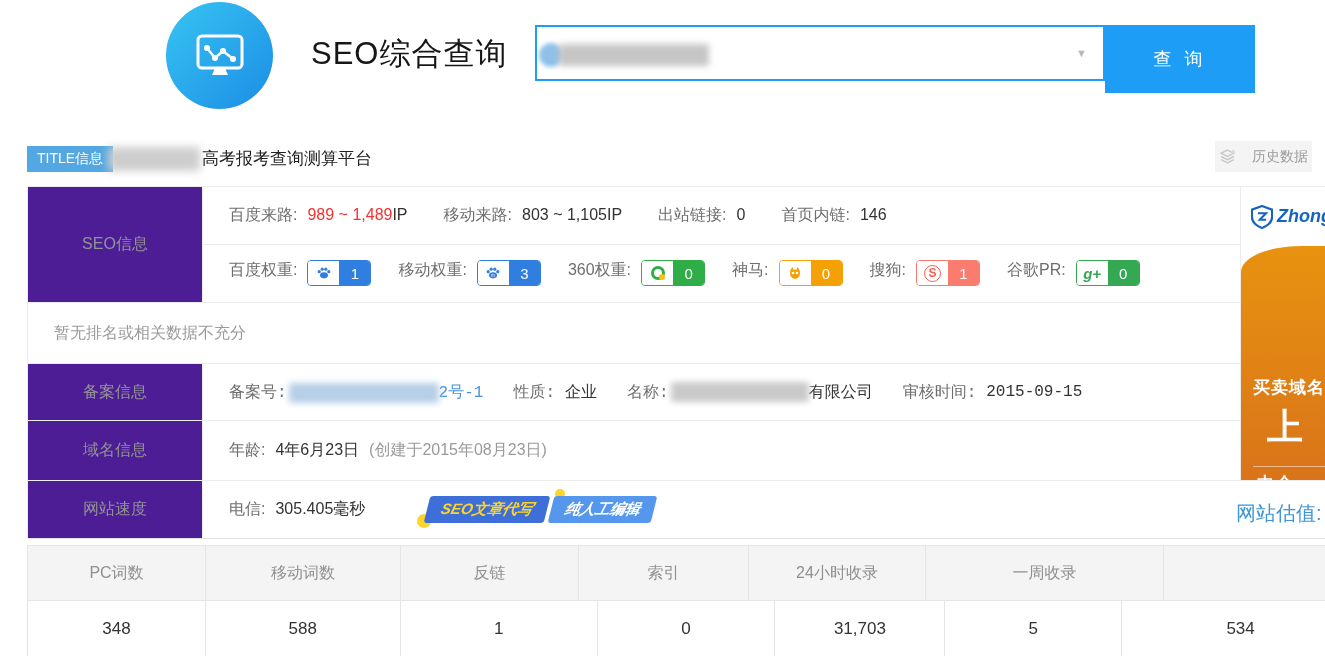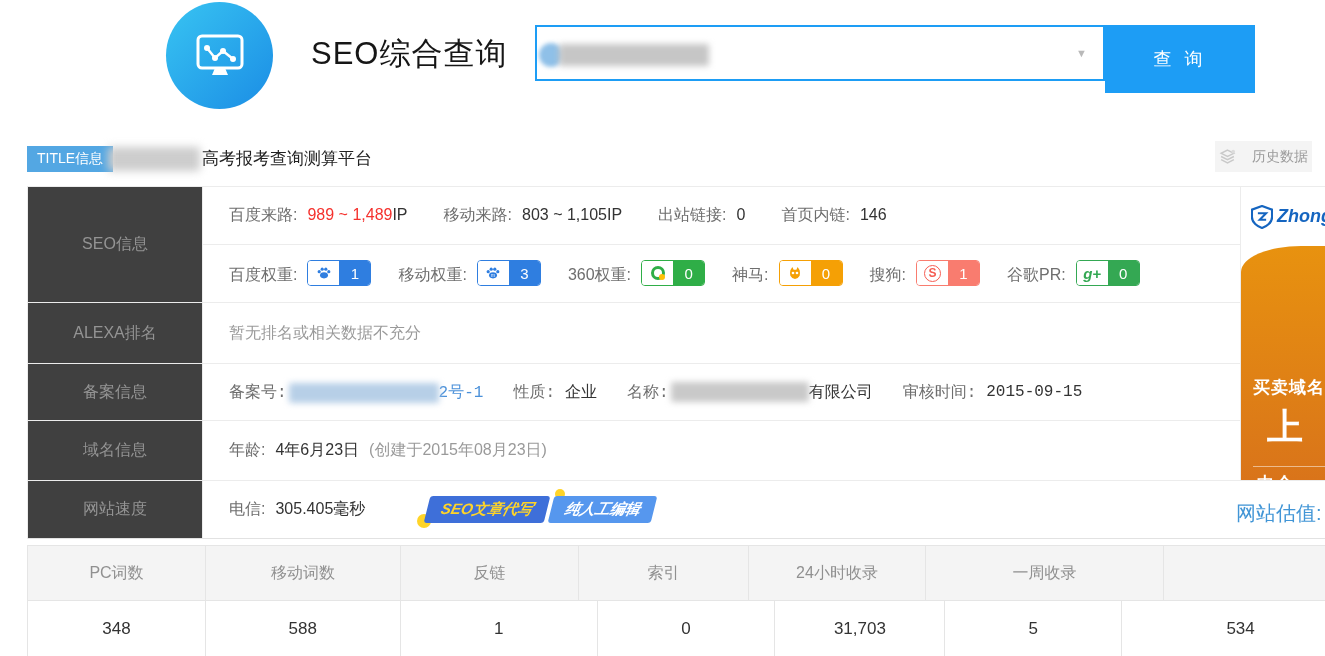--- a/index.html
+++ b/index.html
@@ -64,33 +64,33 @@
     display:flex; align-items:center; justify-content:center; gap:16px;
   }
 
   
   .itable {
     position:absolute; left:27px; top:186px; width:1298px;
     border-top:1px solid #ececec; border-left:1px solid #ececec;
   }
   .irow { display:flex; border-bottom:1px solid #ececec; }
   .ilabel {
-    width:175px; flex:0 0 175px; background:#404040; color:#949494; font-size:16px;
+    width:175px; flex:0 0 175px; background:#4c1d95; color:#949494; font-size:16px;
     display:flex; align-items:center; justify-content:center;
     border-right:1px solid #ececec;
   }
   .icontent { flex:1; display:flex; align-items:center; padding-left:26px; font-size:16px; }
   .icol { flex:1; display:flex; flex-direction:column; }
   .subrow { height:58px; display:flex; align-items:center; padding-left:26px; font-size:16px; }
   .subrow.first { border-bottom:1px solid #ececec; }
   .lab { color:#6e6e6e; margin-right:10px; }
   .val { color:#333; }
   .red { color:#f5312d; }
   .grp { display:flex; align-items:center; margin-right:36px; }
-  .grp-w { display:flex; align-items:flex-end; margin-right:27px; }
+  .grp-w { display:flex; align-items:flex-start; margin-right:27px; }
   .gray-note { color:#9a9a9a; }
   .alexa-text { color:#9a9a9a; }
   .link-blue { color:#4a90d9; }
   .bblur { display:inline-block; height:20px; border-radius:2px; filter:blur(3px); vertical-align:middle; }
   .bblur.blue { background:#b7cfe7; width:150px; }
   .bblur.gray { background:#c9c9c9; width:138px; }
 
   
   .badge {
     display:inline-flex; height:26px; border-radius:4px; overflow:hidden;
@@ -300,21 +300,20 @@
                   <span class="gplus">g+</span>
                 </span>
               <span class="bn">0</span>
             </span>
           </span>
         </div>
       </div>
     </div>
 
     <div class="irow" style="height:61px;">
-      <div class="ilabel">ALEXA排名</div>
       <div class="icontent">
         <span class="alexa-text">暂无排名或相关数据不充分</span>
       </div>
     </div>
 
     <div class="irow" style="height:57px;font-family:Liberation Mono, monospace;">
       <div class="ilabel">备案信息</div>
       <div class="icontent">
         <span class="grp" style="margin-right:30px;align-items:flex-end;">
           <span class="lab" style="margin-right:2px;">备案号:</span>

